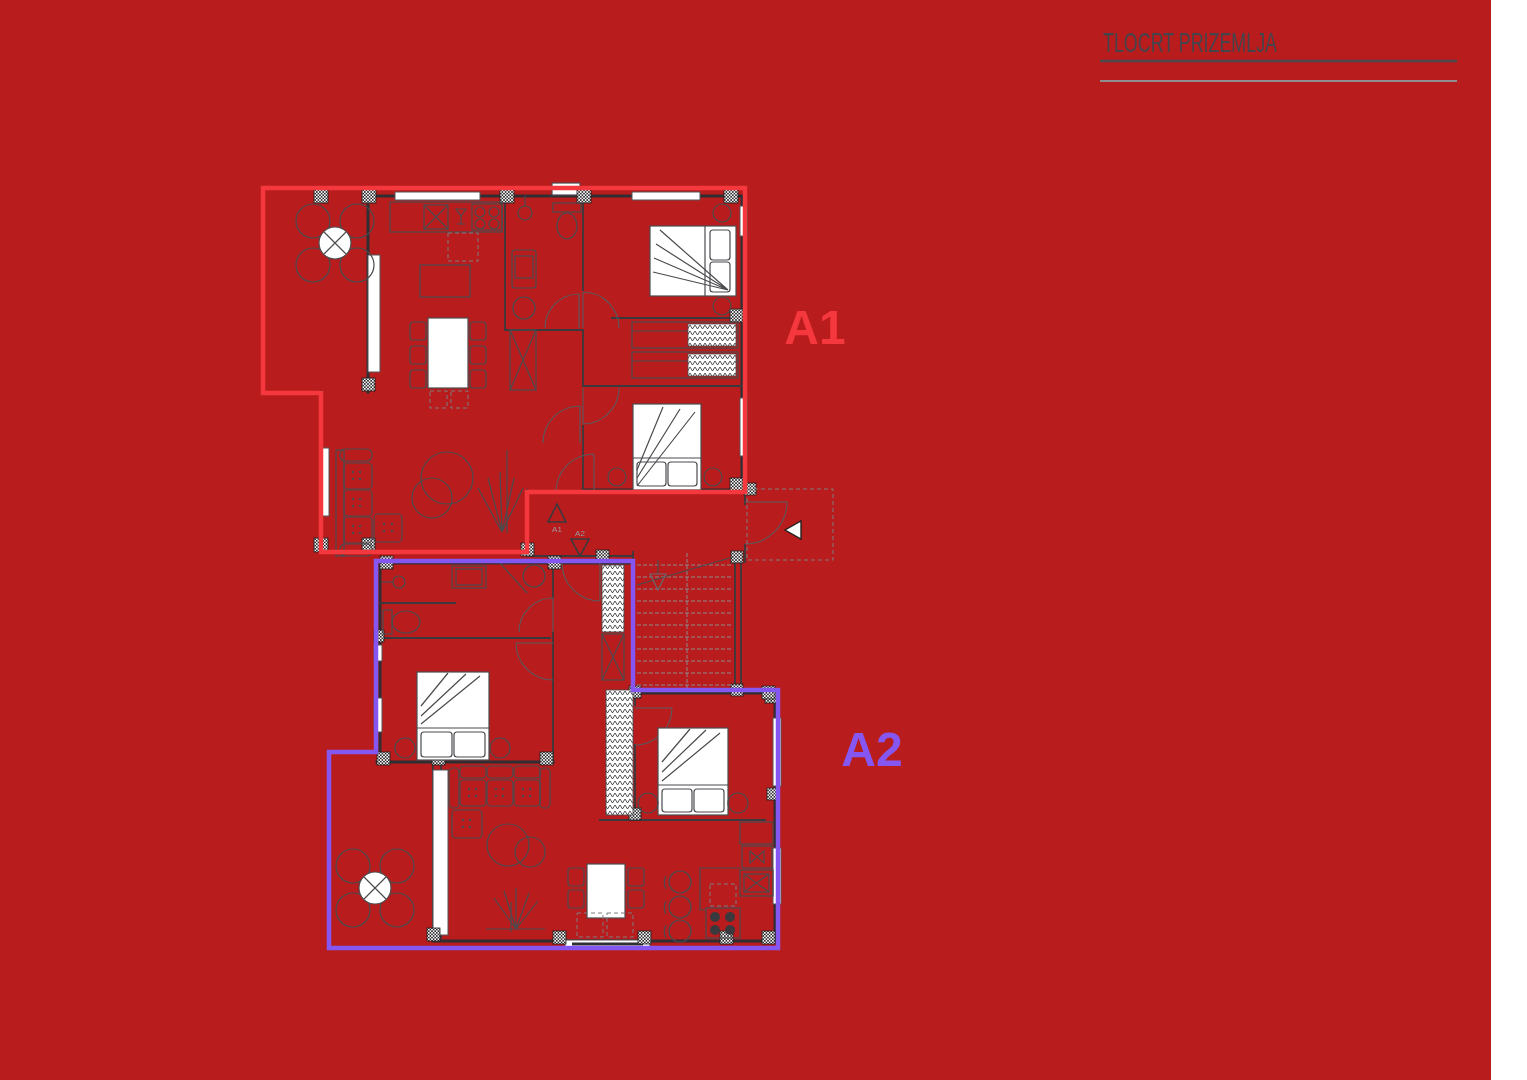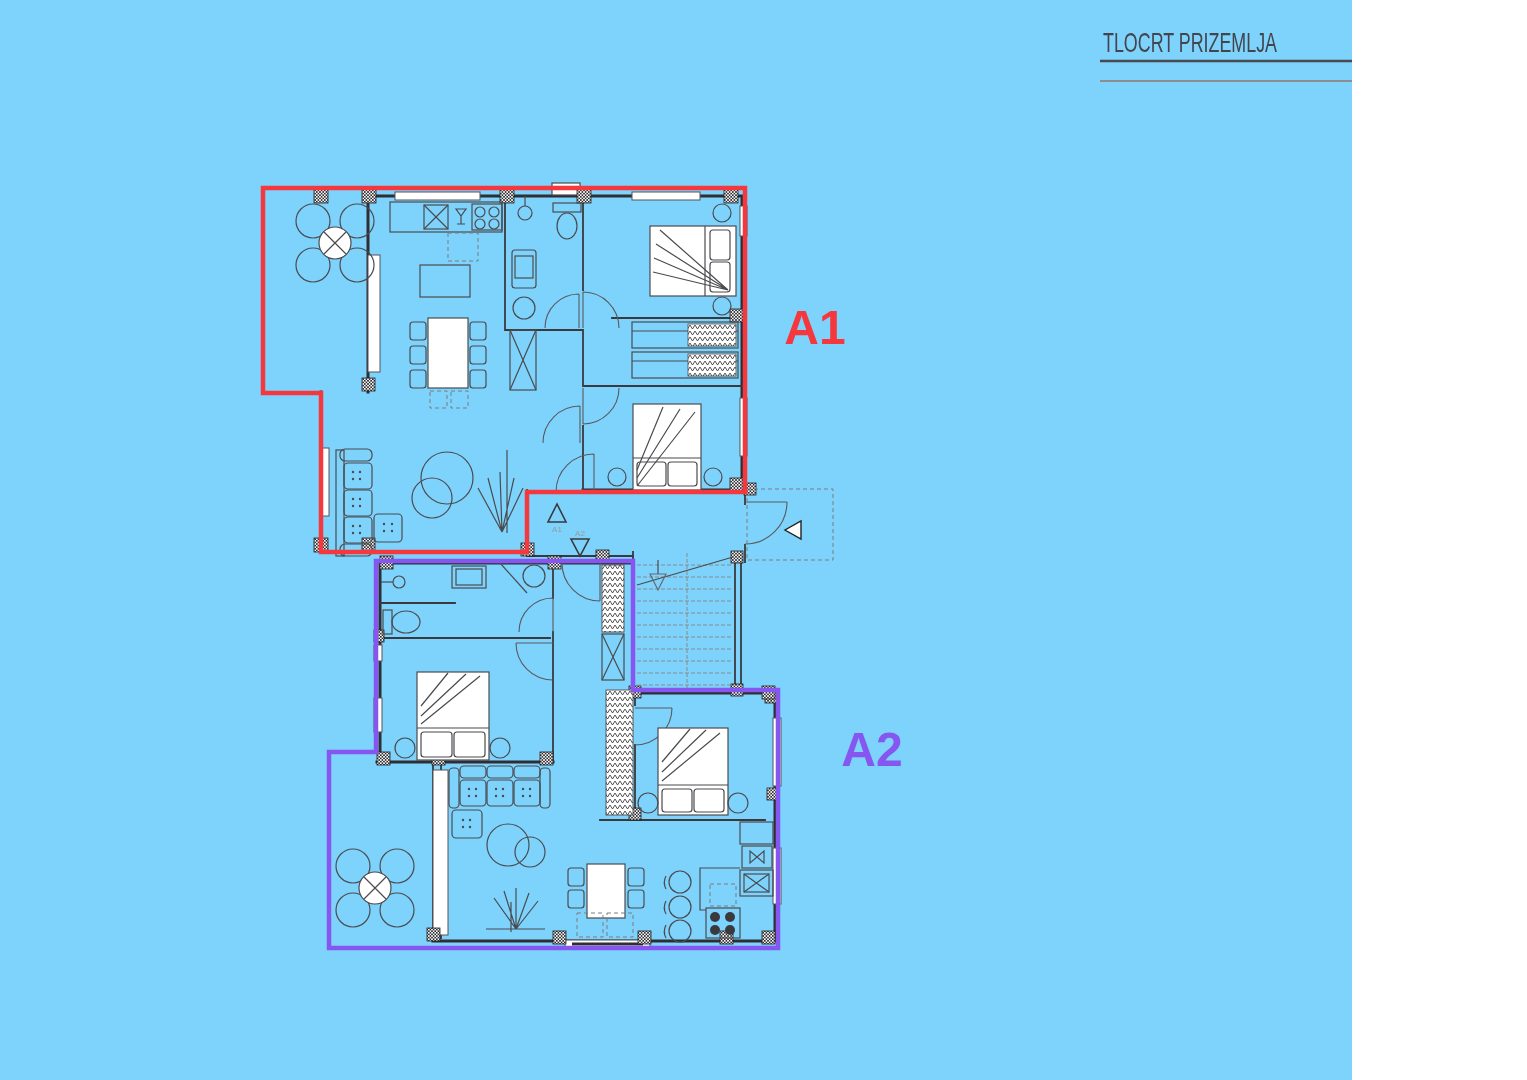--- a/index.html
+++ b/index.html
@@ -1,16 +1,16 @@
 <!DOCTYPE html>
 <html><head>
 <meta charset="utf-8">
 <style>
   html,body{margin:0;padding:0;background:#ffffff;}
-  #stage{position:relative;width:1352px;height:1080px;background:#7dd3fc;overflow:hidden;
+  #stage{position:relative;width:1491px;height:1080px;background:#b91c1c;overflow:hidden;
          font-family:"Liberation Sans",sans-serif;}
   svg text{font-family:"Liberation Sans",sans-serif;}
   .wall{stroke:#2f2f33;stroke-width:3;fill:none;stroke-linecap:square;}
   .iwall{stroke:#3a3a3e;stroke-width:1.8;fill:none;stroke-linecap:square;}
   .furn{stroke:#4b4b4f;stroke-width:1.2;fill:#ffffff;}
   .furnN{stroke:#4b4b4f;stroke-width:1.2;fill:none;}
   .dash{stroke:#7c7c80;stroke-width:1;fill:none;stroke-dasharray:4 3;}
   .stair{stroke:#8a8a8e;stroke-width:1;fill:none;stroke-dasharray:4 2;}
   .door{stroke:#5a5a5e;stroke-width:1.1;fill:none;}
   .win{stroke:#55555a;stroke-width:1;fill:#ffffff;}

